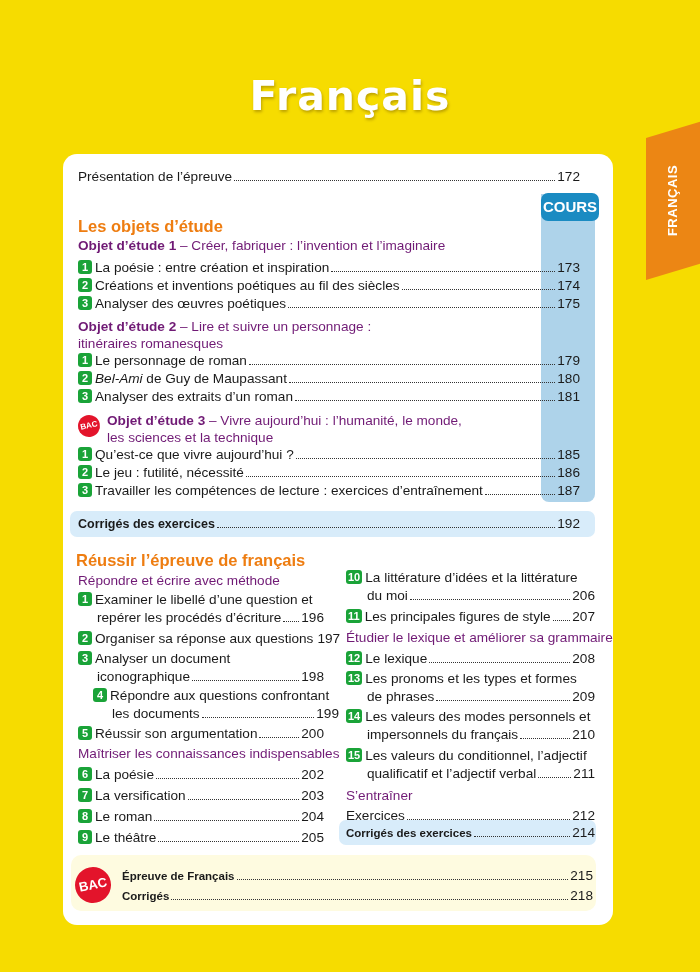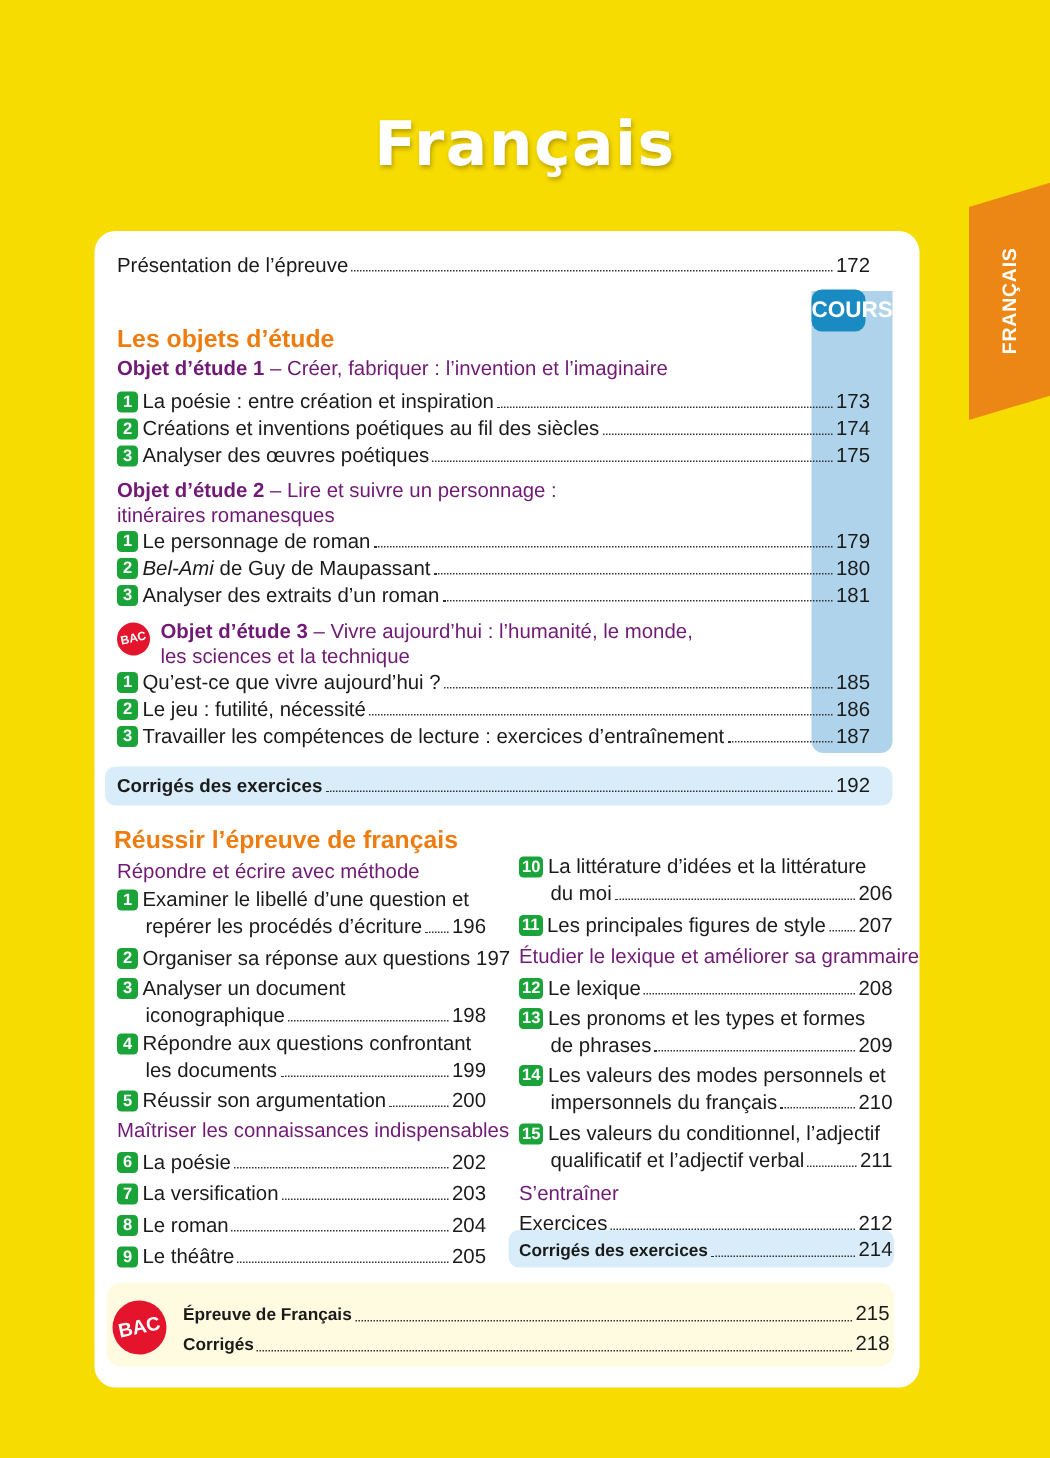--- a/index.html
+++ b/index.html
@@ -56,21 +56,21 @@
     margin-right: 3px; position: relative; top: -1px;
   }
   .orange-h { color: #ee7d11; font-weight: bold; font-size: 16.5px; }
   .green-h { color: #701a75; font-size: 13.6px; line-height: 17px; }
   .green-h b { font-weight: bold; }
   .cours-col {
     position: absolute; left: 478px; top: 40px; width: 54px; height: 308px;
     background: #aed3ea; border-radius: 0 0 8px 8px;
   }
   .cours-tab {
-    position: absolute; left: 478px; top: 39px; width: 36px; height: 28px;
+    position: absolute; left: 478px; top: 39px; width: 58px; height: 28px;
     background: #1a8bc2; color: #fff; font-weight: bold; font-size: 15px;
     border-radius: 7px; text-align: center; line-height: 28px;
   }
   .corr-band {
     position: absolute; background: #d8ecfa; border-radius: 7px;
   }
   .bold-row { font-weight: bold; font-size: 12.5px; }
   .bac-badge {
     position: absolute; border-radius: 50%; background: #e3142b; color: #fff;
     font-weight: bold; text-align: center; transform: rotate(-12deg);
@@ -199,21 +199,21 @@
     <span class="pg">197</span>
   </div>
   <div class="wrap-item" style="left:15px; top:496px; width:246px;">
     <div class="l1"><span class="num">3</span><span>Analyser un document</span></div>
     <div class="row" style="position:relative; padding-left:19px;">
         <span class="txt">iconographique</span>
         <span class="dots"></span>
         <span class="pg">198</span>
       </div>
   </div>
-  <div class="wrap-item" style="left:15px; top:533px; width:246px;">
+  <div class="wrap-item" style="left:30px; top:533px; width:246px;">
     <div class="l1"><span class="num">4</span><span>Répondre aux questions confrontant</span></div>
     <div class="row" style="position:relative; padding-left:19px;">
         <span class="txt">les documents</span>
         <span class="dots"></span>
         <span class="pg">199</span>
       </div>
   </div>
   <div class="row" style="left:15px; top:571px; width:246px;">
     <span class="num">5</span>
     <span class="txt">Réussir son argumentation</span>

